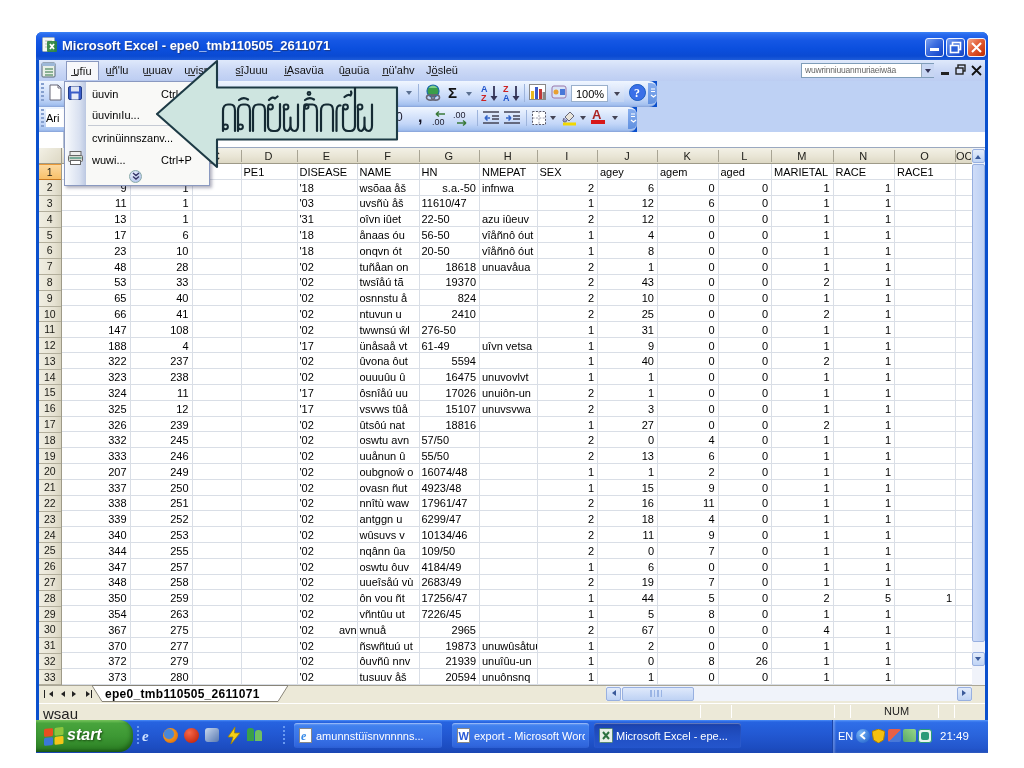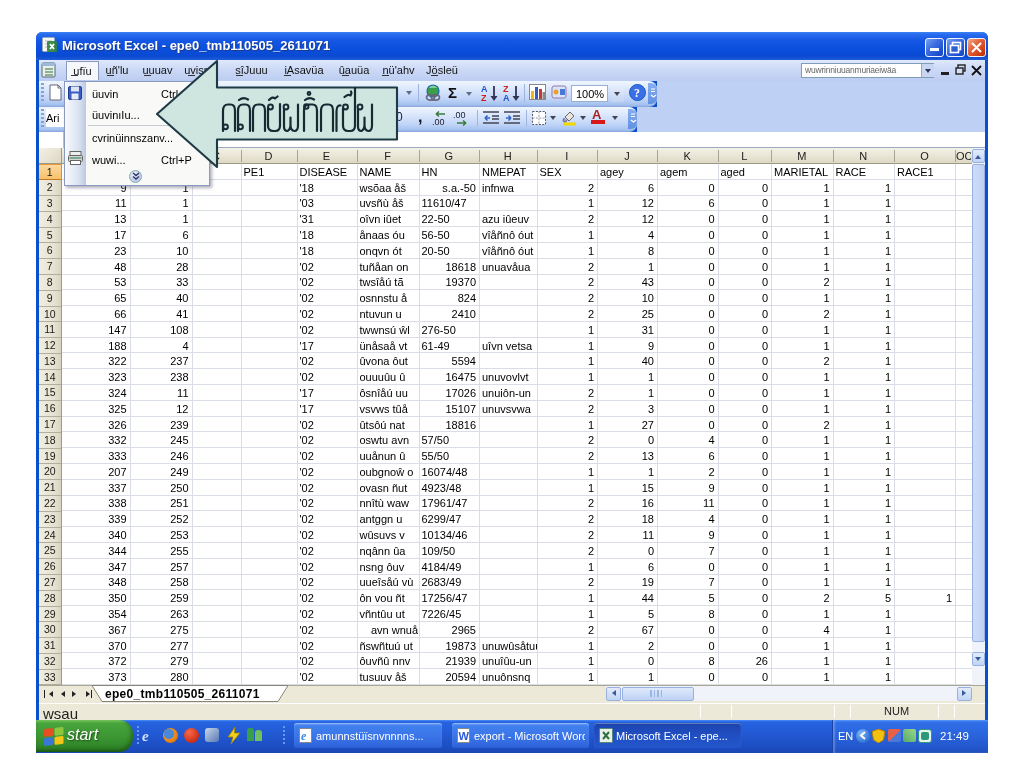--- a/index.html
+++ b/index.html
@@ -535,21 +535,21 @@
 <div class="c" style="left:418.5px;top:543.86px;width:60.5px;height:14.79px;padding-left:3px;line-height:14.79px">109/50</div>
 <div class="c r" style="left:536.5px;top:543.86px;width:60.5px;height:14.79px;padding-right:3px;line-height:14.79px">2</div>
 <div class="c r" style="left:597px;top:543.86px;width:60px;height:14.79px;padding-right:3px;line-height:14.79px">0</div>
 <div class="c r" style="left:657px;top:543.86px;width:60.5px;height:14.79px;padding-right:3px;line-height:14.79px">7</div>
 <div class="c r" style="left:717.5px;top:543.86px;width:53.5px;height:14.79px;padding-right:3px;line-height:14.79px">0</div>
 <div class="c r" style="left:771px;top:543.86px;width:61.5px;height:14.79px;padding-right:3px;line-height:14.79px">1</div>
 <div class="c r" style="left:832.5px;top:543.86px;width:61.5px;height:14.79px;padding-right:3px;line-height:14.79px">1</div>
 <div class="c r" style="left:61.5px;top:559.65px;width:68.0px;height:14.79px;padding-right:3px;line-height:14.79px">347</div>
 <div class="c r" style="left:129.5px;top:559.65px;width:62.0px;height:14.79px;padding-right:3px;line-height:14.79px">257</div>
 <div class="c" style="left:296.5px;top:559.65px;width:60.0px;height:14.79px;padding-left:3px;line-height:14.79px">'02</div>
-<div class="c" style="left:356.5px;top:559.65px;width:62.0px;height:14.79px;padding-left:3px;line-height:14.79px">nsng  ôuv</div>
+<div class="c" style="left:356.5px;top:559.65px;width:62.0px;height:14.79px;padding-left:3px;line-height:14.79px">oswtu  ôuv</div>
 <div class="c" style="left:418.5px;top:559.65px;width:60.5px;height:14.79px;padding-left:3px;line-height:14.79px">4184/49</div>
 <div class="c r" style="left:536.5px;top:559.65px;width:60.5px;height:14.79px;padding-right:3px;line-height:14.79px">1</div>
 <div class="c r" style="left:597px;top:559.65px;width:60px;height:14.79px;padding-right:3px;line-height:14.79px">6</div>
 <div class="c r" style="left:657px;top:559.65px;width:60.5px;height:14.79px;padding-right:3px;line-height:14.79px">0</div>
 <div class="c r" style="left:717.5px;top:559.65px;width:53.5px;height:14.79px;padding-right:3px;line-height:14.79px">0</div>
 <div class="c r" style="left:771px;top:559.65px;width:61.5px;height:14.79px;padding-right:3px;line-height:14.79px">1</div>
 <div class="c r" style="left:832.5px;top:559.65px;width:61.5px;height:14.79px;padding-right:3px;line-height:14.79px">1</div>
 <div class="c r" style="left:61.5px;top:575.4399999999999px;width:68.0px;height:14.79px;padding-right:3px;line-height:14.79px">348</div>
 <div class="c r" style="left:129.5px;top:575.4399999999999px;width:62.0px;height:14.79px;padding-right:3px;line-height:14.79px">258</div>
 <div class="c" style="left:296.5px;top:575.4399999999999px;width:60.0px;height:14.79px;padding-left:3px;line-height:14.79px">'02</div>
@@ -580,21 +580,21 @@
 <div class="c" style="left:418.5px;top:607.02px;width:60.5px;height:14.79px;padding-left:3px;line-height:14.79px">7226/45</div>
 <div class="c r" style="left:536.5px;top:607.02px;width:60.5px;height:14.79px;padding-right:3px;line-height:14.79px">1</div>
 <div class="c r" style="left:597px;top:607.02px;width:60px;height:14.79px;padding-right:3px;line-height:14.79px">5</div>
 <div class="c r" style="left:657px;top:607.02px;width:60.5px;height:14.79px;padding-right:3px;line-height:14.79px">8</div>
 <div class="c r" style="left:717.5px;top:607.02px;width:53.5px;height:14.79px;padding-right:3px;line-height:14.79px">0</div>
 <div class="c r" style="left:771px;top:607.02px;width:61.5px;height:14.79px;padding-right:3px;line-height:14.79px">1</div>
 <div class="c r" style="left:832.5px;top:607.02px;width:61.5px;height:14.79px;padding-right:3px;line-height:14.79px">1</div>
 <div class="c r" style="left:61.5px;top:622.81px;width:68.0px;height:14.79px;padding-right:3px;line-height:14.79px">367</div>
 <div class="c r" style="left:129.5px;top:622.81px;width:62.0px;height:14.79px;padding-right:3px;line-height:14.79px">275</div>
 <div class="c" style="left:296.5px;top:622.81px;width:60.0px;height:14.79px;padding-left:3px;line-height:14.79px">'02</div>
-<div class="c" style="left:368px;top:622.81px;width:62.0px;height:28px;padding-left:3px;line-height:14.79px">avn  wnuå</div>
+<div class="c" style="left:336px;top:622.81px;width:62.0px;height:28px;padding-left:3px;line-height:14.79px">avn  wnuå</div>
 <div class="c r" style="left:418.5px;top:622.81px;width:60.5px;height:14.79px;padding-right:3px;line-height:14.79px">2965</div>
 <div class="c r" style="left:536.5px;top:622.81px;width:60.5px;height:14.79px;padding-right:3px;line-height:14.79px">2</div>
 <div class="c r" style="left:597px;top:622.81px;width:60px;height:14.79px;padding-right:3px;line-height:14.79px">67</div>
 <div class="c r" style="left:657px;top:622.81px;width:60.5px;height:14.79px;padding-right:3px;line-height:14.79px">0</div>
 <div class="c r" style="left:717.5px;top:622.81px;width:53.5px;height:14.79px;padding-right:3px;line-height:14.79px">0</div>
 <div class="c r" style="left:771px;top:622.81px;width:61.5px;height:14.79px;padding-right:3px;line-height:14.79px">4</div>
 <div class="c r" style="left:832.5px;top:622.81px;width:61.5px;height:14.79px;padding-right:3px;line-height:14.79px">1</div>
 <div class="c r" style="left:61.5px;top:638.6px;width:68.0px;height:14.79px;padding-right:3px;line-height:14.79px">370</div>
 <div class="c r" style="left:129.5px;top:638.6px;width:62.0px;height:14.79px;padding-right:3px;line-height:14.79px">277</div>
 <div class="c" style="left:296.5px;top:638.6px;width:60.0px;height:14.79px;padding-left:3px;line-height:14.79px">'02</div>
@@ -705,21 +705,21 @@
 <div class="a" style="left:36px;top:719.5px;width:952px;height:33px;background:linear-gradient(180deg,#4b8df8 0%,#2663e0 6%,#2258d2 45%,#1c4cc0 85%,#1a46b2 100%)"></div>
 <div class="a" style="left:36px;top:720.0px;width:97px;height:31.5px;border-radius:0 14px 14px 0;background:linear-gradient(180deg,#7ece62 0%,#48a43c 10%,#3d9834 50%,#2e8326 90%,#256e1e 100%);box-shadow:inset -2px -2px 4px rgba(0,40,0,.4)"></div>
 <svg class="a" style="left:44px;top:726.5px" width="20" height="19">
 <g transform="skewY(-6)">
       <rect x="0" y="2" width="9" height="8" rx="1.5" fill="#e84e20"></rect>
       <rect x="10.5" y="2" width="9" height="8" rx="1.5" fill="#8cc63e"></rect>
       <rect x="0" y="11" width="9" height="8" rx="1.5" fill="#3a78d8"></rect>
       <rect x="10.5" y="11" width="9" height="8" rx="1.5" fill="#f4c518"></rect>
     </g>
   </svg>
-<div class="a" style="left:67px;top:725.5px;font-size:16px;font-weight:normal;font-style:italic;color:#fff;text-shadow:1px 1px 2px #1a4a10">start</div>
+<div class="a" style="left:67px;top:725.5px;font-size:16px;font-weight:bold;font-style:italic;color:#fff;text-shadow:1px 1px 2px #1a4a10">start</div>
 <div class="a" style="left:137px;top:725.5px;width:2px;height:20px;background:repeating-linear-gradient(180deg,#6a9af0 0 2px,transparent 2px 4px)"></div>
 <div class="a" style="left:142px;top:727.5px;width:15px;height:15px;font-size:15px;font-weight:bold;font-style:italic;color:#cfe2ff;font-family:Liberation Serif">e</div>
 <div class="a" style="left:163px;top:727.5px;width:15px;height:15px;border-radius:50%;background:radial-gradient(circle at 40% 40%,#4888d8 0 35%,#f09018 45%,#d05808)"></div>
 <div class="a" style="left:184px;top:727.5px;width:15px;height:15px;border-radius:50%;background:radial-gradient(circle at 35% 30%,#f86848,#b81800)"></div>
 <div class="a" style="left:205px;top:727.5px;width:14px;height:14px;border-radius:3px;background:linear-gradient(135deg,#c8d8ee,#5878b0)"></div>
 <svg class="a" style="left:226px;top:726.5px" width="16" height="17">
     <path d="M9 0 L2 10 L7 10 L5 17 L14 6 L8.5 6 Z" fill="#f4d018" stroke="#a08000" stroke-width="0.8"></path>
   </svg>
 <div class="a" style="left:247px;top:727.5px;width:7px;height:13px;border-radius:3px 3px 0 0;background:#3aa048"></div>
 <div class="a" style="left:255px;top:729.5px;width:7px;height:11px;border-radius:3px 3px 0 0;background:#70c060"></div>

